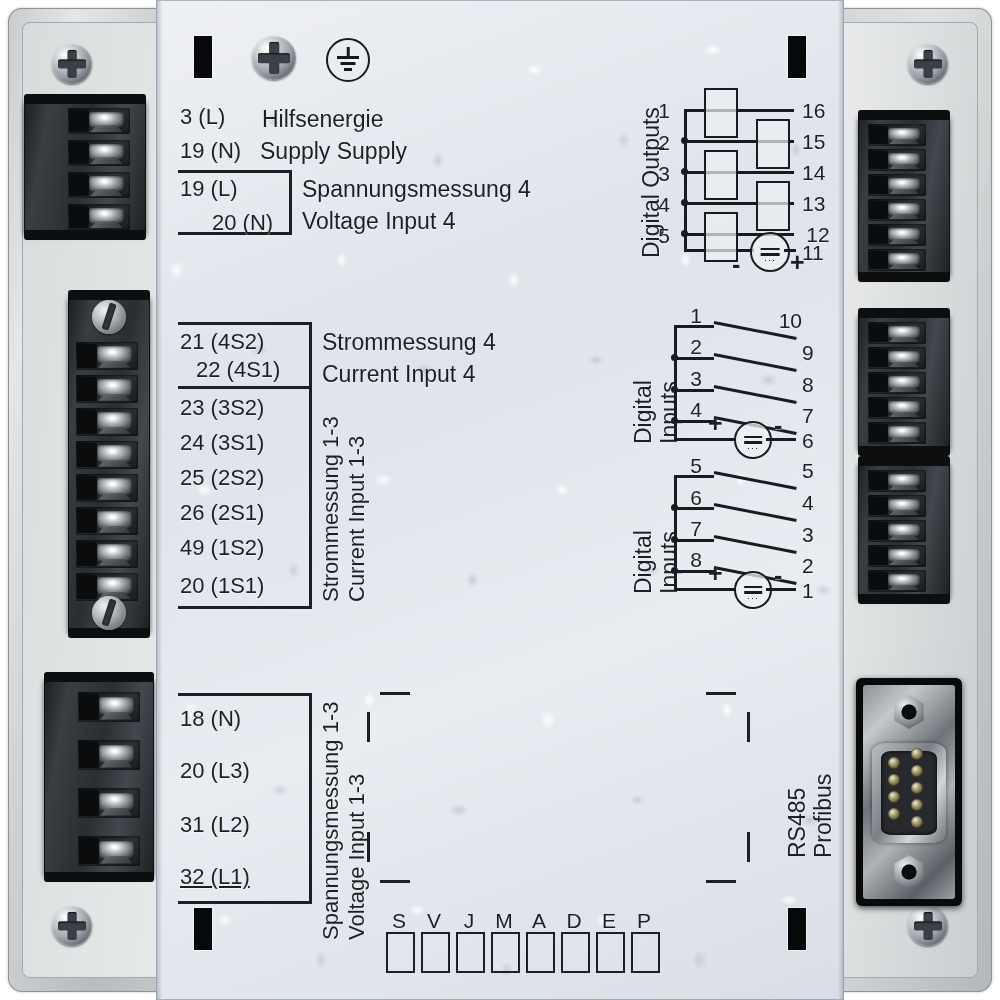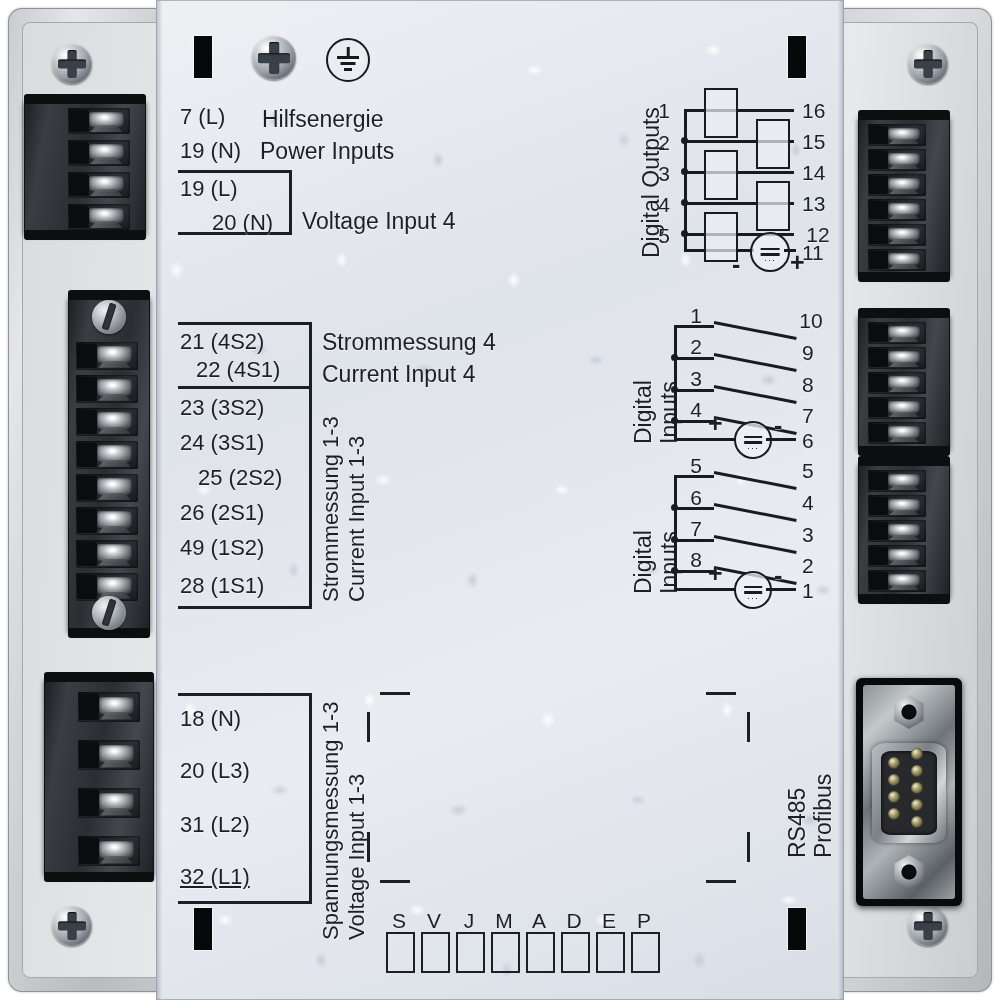--- a/index.html
+++ b/index.html
@@ -407,48 +407,49 @@
       <span class="ph-v"></span>
         <span class="ph-h"></span>
       </div>
     <div class="gnd" style="left:170px;top:38px;">
       <i class="g0"></i>
         <i class="g1"></i>
         <i class="g2"></i>
         <i class="g3"></i>
       </div>
 
-    <div class="lbl" style="left:24px;top:106px;">7 (L)</div>
+    <div class="lbl" style="left:24px;top:106px;">3 (L)</div>
     <div class="lbl" style="left:24px;top:140px;">19 (N)</div>
     <div class="lbl big" style="left:106px;top:108px;">Hilfsenergie</div>
-    <div class="lbl big" style="left:104px;top:140px;">Power Inputs</div>
+    <div class="lbl big" style="left:104px;top:140px;">Supply Supply</div>
 
     <div class="rule" style="left:22px;top:170px;width:114px;"></div>
     <div class="vline" style="left:133px;top:170px;height:64px;"></div>
     <div class="rule" style="left:22px;top:232px;width:114px;"></div>
     <div class="lbl" style="left:24px;top:178px;">19 (L)</div>
     <div class="lbl" style="left:24px;top:212px;margin-left:32px;">20 (N)</div>
+    <div class="lbl big" style="left:146px;top:178px;">Spannungsmessung 4</div>
     <div class="lbl big" style="left:146px;top:210px;">Voltage Input 4</div>
 
     <div class="rule" style="left:22px;top:322px;width:134px;"></div>
     <div class="vline" style="left:153px;top:322px;height:66px;"></div>
     <div class="rule" style="left:22px;top:386px;width:134px;"></div>
     <div class="lbl" style="left:24px;top:331px;">21 (4S2)</div>
     <div class="lbl" style="left:24px;top:359px;margin-left:16px;">22 (4S1)</div>
     <div class="lbl big" style="left:166px;top:331px;">Strommessung 4</div>
     <div class="lbl big" style="left:166px;top:363px;">Current Input 4</div>
 
     <div class="vline" style="left:153px;top:386px;height:222px;"></div>
     <div class="rule" style="left:22px;top:606px;width:134px;"></div>
     <div class="lbl" style="left:24px;top:397px;">23 (3S2)</div>
     <div class="lbl" style="left:24px;top:432px;">24 (3S1)</div>
-    <div class="lbl" style="left:24px;top:467px;margin-left:18px;">25 (2S2)</div>
+    <div class="lbl" style="left:24px;top:467px;">25 (2S2)</div>
     <div class="lbl" style="left:24px;top:502px;">26 (2S1)</div>
     <div class="lbl" style="left:24px;top:537px;">49 (1S2)</div>
-    <div class="lbl" style="left:24px;top:575px;">28 (1S1)</div>
+    <div class="lbl" style="left:24px;top:575px;">20 (1S1)</div>
     <div class="vtext" style="left:164px;top:602px;">Strommessung 1-3</div>
     <div class="vtext" style="left:190px;top:602px;">Current Input 1-3</div>
 
     <div class="rule" style="left:22px;top:693px;width:134px;"></div>
     <div class="vline" style="left:153px;top:693px;height:210px;"></div>
     <div class="rule" style="left:22px;top:901px;width:134px;"></div>
     <div class="lbl" style="left:24px;top:708px;">18 (N)</div>
     <div class="lbl" style="left:24px;top:760px;">20 (L3)</div>
     <div class="lbl" style="left:24px;top:814px;">31 (L2)</div>
     <div class="lbl" style="left:24px;top:866px;text-decoration:underline;">32 (L1)</div>
@@ -525,21 +526,21 @@
 
     <div class="srcC" style="left:578px;top:421px;width:34px;height:34px;">
       <i class="d1"></i>
         <i class="d2"></i>
         <span class="dots">···</span>
       </div>
     <div class="wire h" style="left:610px;top:438px;width:30px;"></div>
     <div class="pmark" style="left:552px;top:411px;">+</div>
     <div class="pmark" style="left:618px;top:413px;">-</div>
 
-    <div class="numbox" style="left:638px;top:310px;width:34px;text-align:center;">10</div>
+    <div class="numbox" style="left:612px;top:310px;width:34px;text-align:right;">10</div>
     <div class="numbox" style="left:646px;top:342px;width:34px;text-align:left;">9</div>
     <div class="numbox" style="left:646px;top:374px;width:34px;text-align:left;">8</div>
     <div class="numbox" style="left:646px;top:405px;width:34px;text-align:left;">7</div>
     <div class="numbox" style="left:646px;top:430px;width:34px;text-align:left;">6</div>
 
     <div class="vtext" style="left:476px;top:594px;font-size:23px;">Digital</div>
     <div class="vtext" style="left:502px;top:594px;font-size:23px;">Inputs</div>
 
     <div class="numbox" style="left:528px;top:455px;width:18px;">5</div>
     <div class="numbox" style="left:528px;top:487px;width:18px;">6</div>

